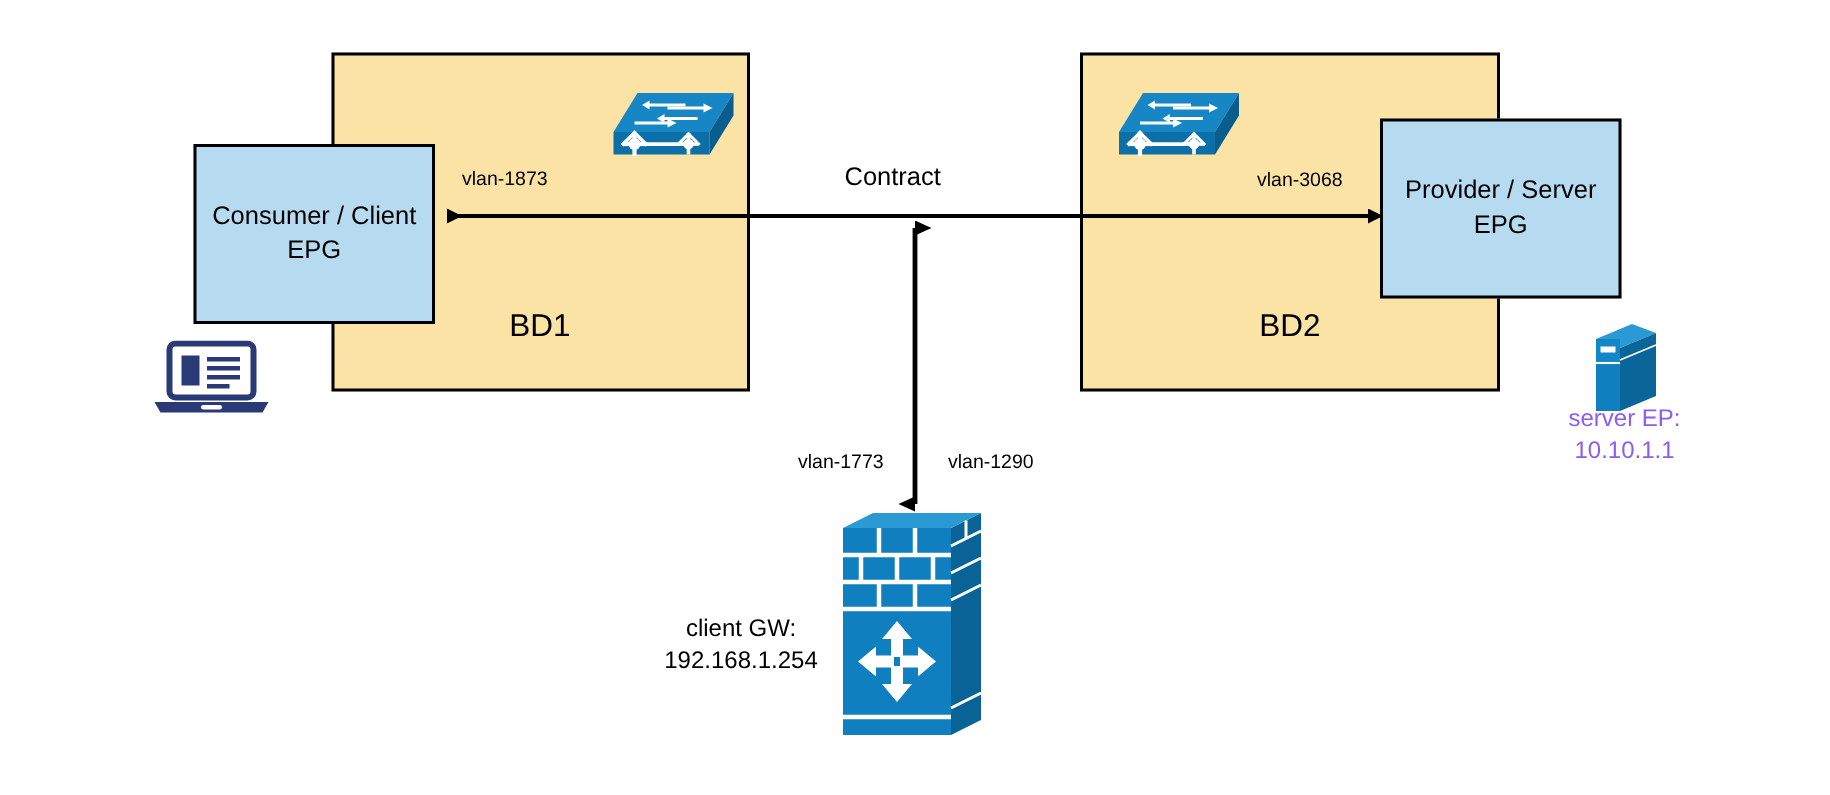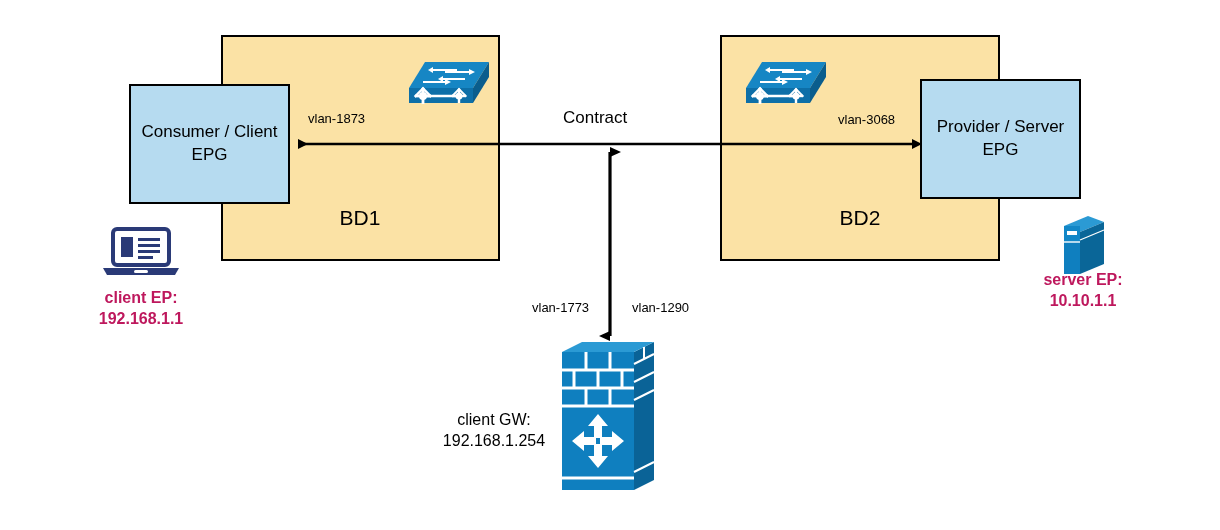--- a/index.html
+++ b/index.html
@@ -54,26 +54,25 @@
   .contract-label {
     position: absolute;
     font-size: 17px;
     color: #000000;
     white-space: nowrap;
     z-index: 7;
   }
   .ep-caption {
     position: absolute;
     font-size: 16px;
-    color: #be185d;
+    color: #8b5cf6;
     text-align: center;
     line-height: 1.3;
     white-space: nowrap;
     z-index: 7;
-    font-weight: bold;
   }
   .gw-caption {
     position: absolute;
     font-size: 16px;
     color: #000000;
     text-align: center;
     line-height: 1.3;
     white-space: nowrap;
     z-index: 7;
     margin-top: 18px;
@@ -119,21 +118,21 @@
       </marker>
     </defs>
 
     <line x1="610" y1="144" x2="298" y2="144" stroke="#000000" stroke-width="2.6" marker-end="url(#arrow-left)"></line>
 
     <line x1="610" y1="144" x2="912" y2="144" stroke="#000000" stroke-width="2.6" marker-end="url(#arrow-right)"></line>
 
     <line x1="610" y1="152" x2="610" y2="336" stroke="#000000" stroke-width="3.2" marker-start="url(#arrow-up)" marker-end="url(#arrow-down)"></line>
   </svg>
 
-  <div class="epg-box" style="left:129px; top:84px; width:161px; height:120px;">
+  <div class="epg-box" style="left:129px; top:96px; width:161px; height:120px;">
     <div>
       <div>Consumer / Client</div>
       <div>EPG</div>
     </div>
   </div>
 
   <div class="epg-box" style="left:920px; top:79px; width:161px; height:120px;">
     <div>
       <div>Provider / Server</div>
       <div>EPG</div>
@@ -216,24 +215,20 @@
       <g fill="#2a3a77">
         <rect x="37" y="11" width="22" height="3"></rect>
         <rect x="37" y="17" width="22" height="3"></rect>
         <rect x="37" y="23" width="22" height="3"></rect>
         <rect x="37" y="29" width="15" height="3"></rect>
       </g>
       <path d="M2,41 L78,41 L74,48 L6,48 z" fill="#2a3a77"></path>
       <rect x="33" y="43" width="14" height="3" rx="1.5" fill="#ffffff"></rect>
     </svg>
   </div>
-  <div class="ep-caption" style="left:41px; top:288px; width:200px;">
-    <div>client EP:</div>
-    <div>192.168.1.1</div>
-  </div>
 
   <div class="icon-abs" style="left:1060px; top:216px; width:46px; height:62px;">
     <svg width="46" height="62" viewBox="0 0 46 62">
       <polygon points="4,10 28,0 44,6 20,16" fill="#2b9ad4"></polygon>
       <polygon points="20,16 44,6 44,48 20,58" fill="#0a6698"></polygon>
       <rect x="4" y="10" width="16" height="48" fill="#0f7fbf"></rect>
       <rect x="4" y="10" width="16" height="16" fill="#1287c7"></rect>
       <rect x="7" y="15" width="10" height="4" fill="#ffffff"></rect>
       <line x1="4" y1="26" x2="20" y2="26" stroke="#ffffff" stroke-width="1.4"></line>
       <line x1="20" y1="24" x2="44" y2="14" stroke="#ffffff" stroke-width="1.2"></line>

